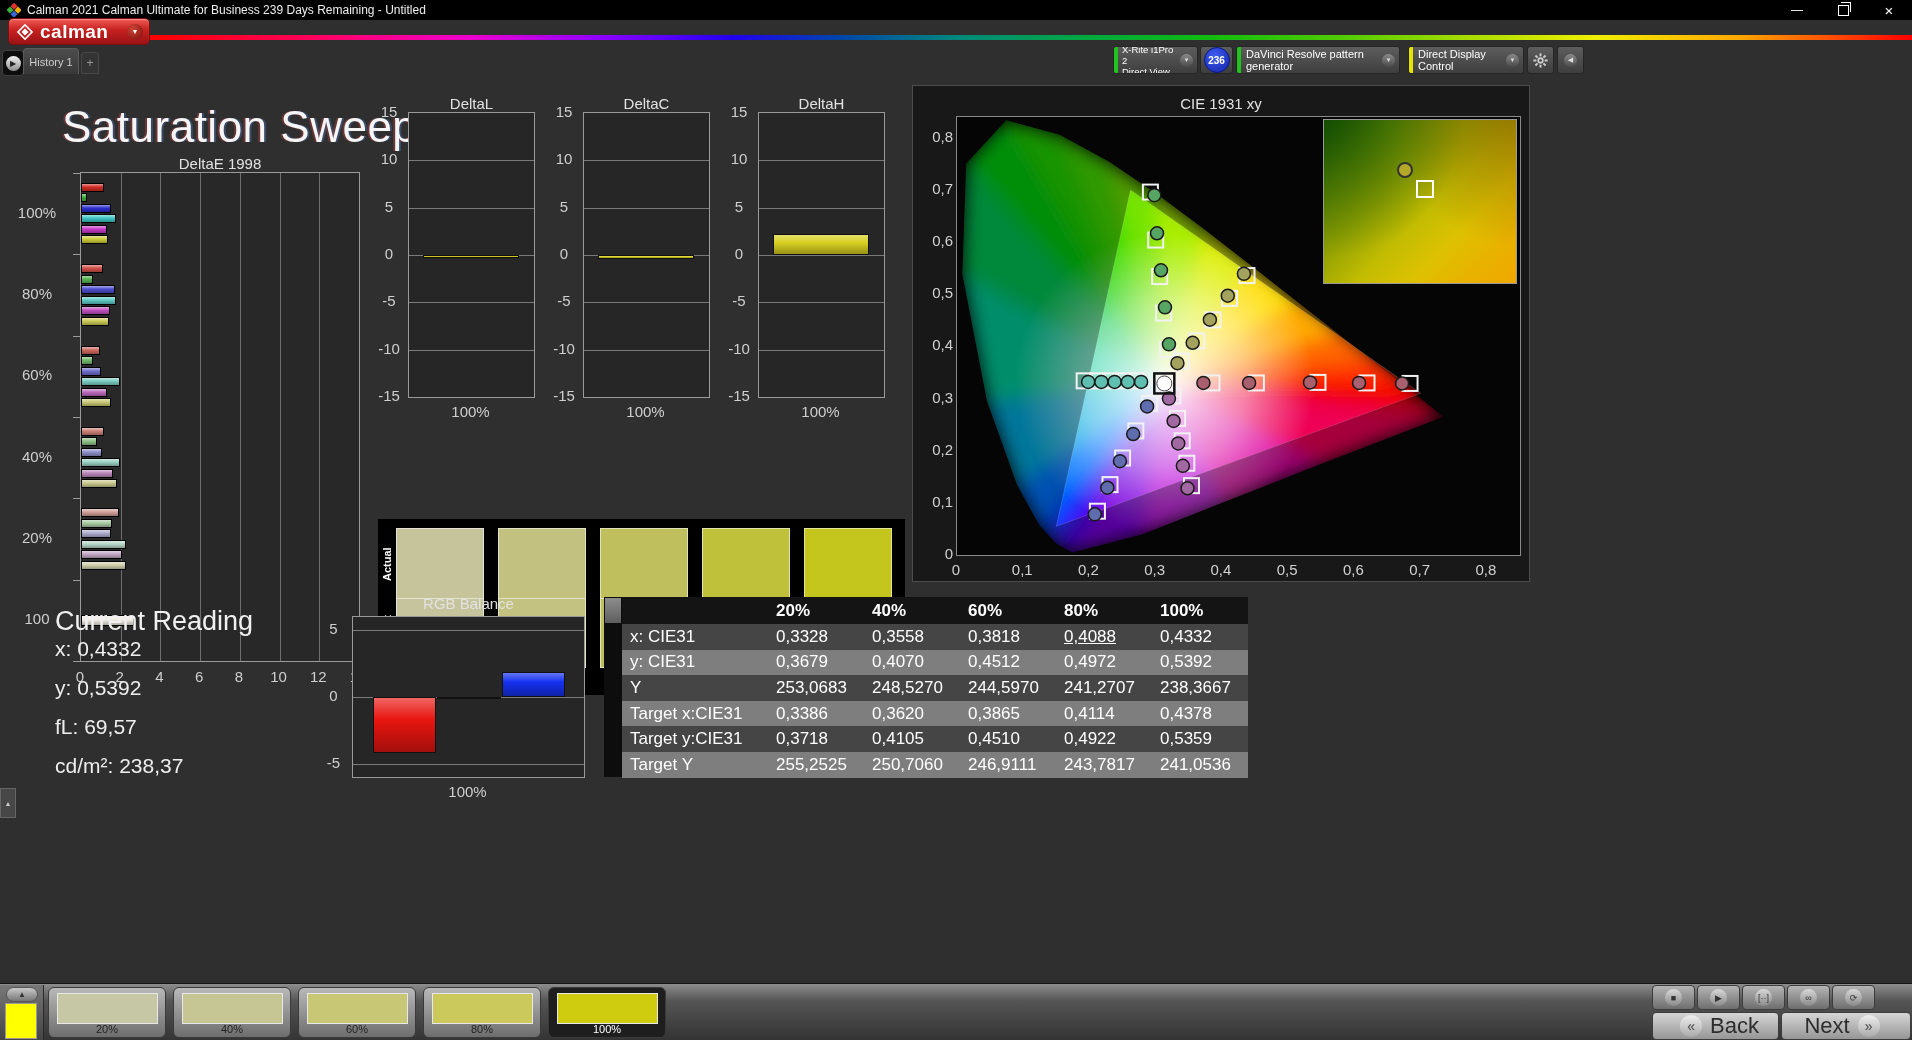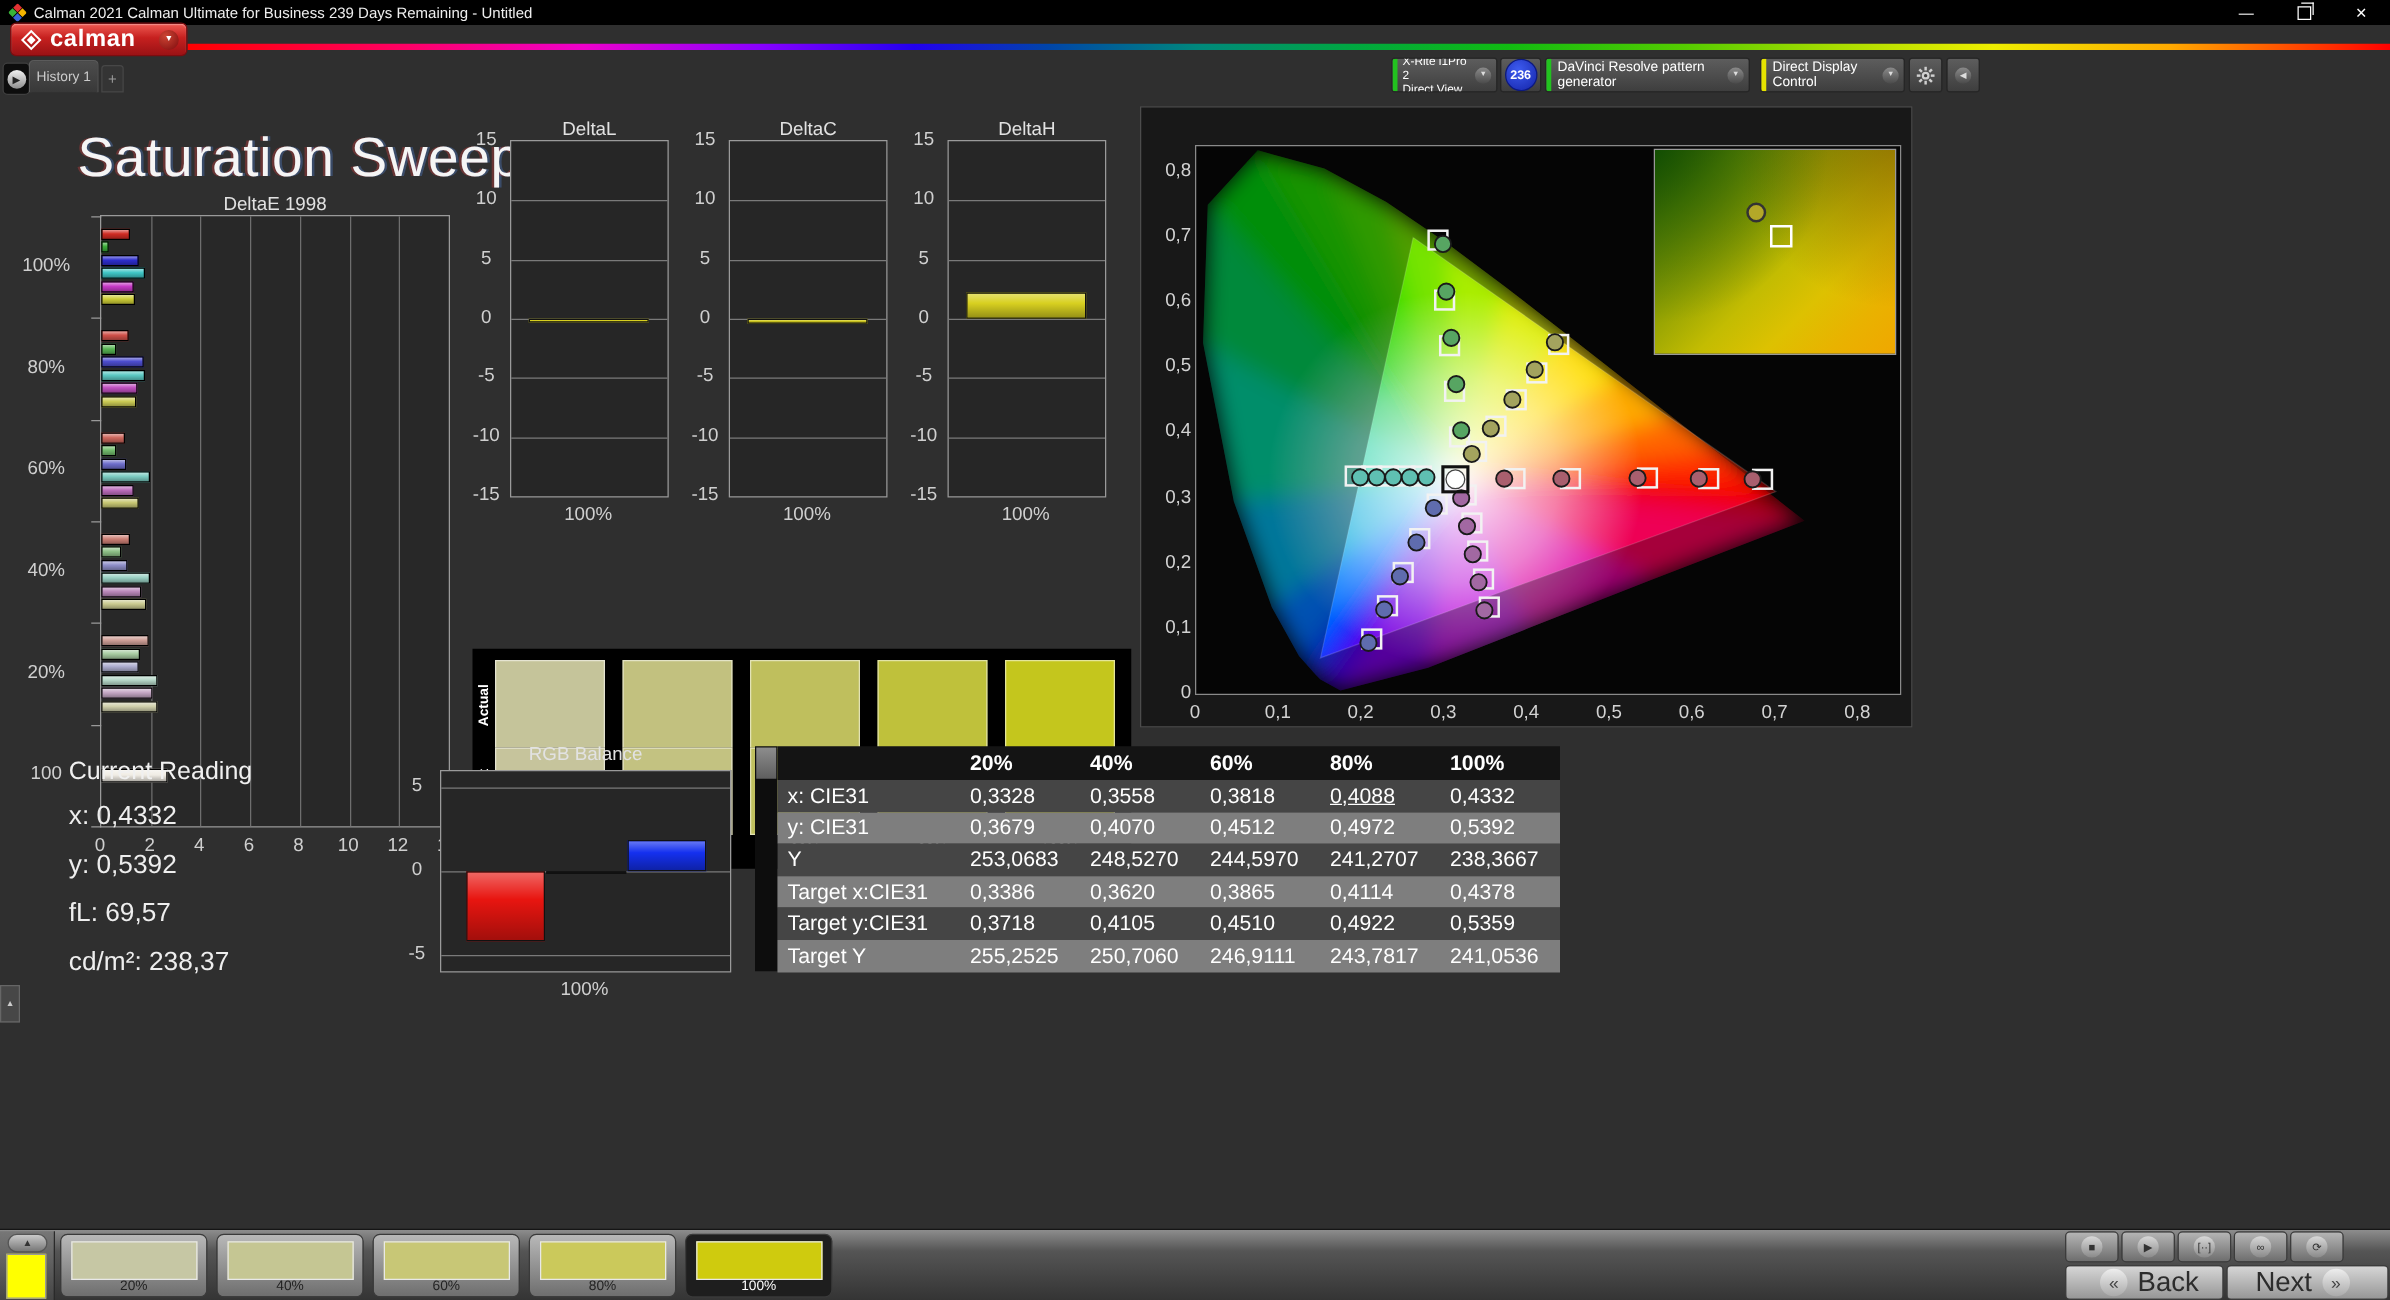--- a/index.html
+++ b/index.html
@@ -54,21 +54,21 @@
   #cie-plot{position:absolute;left:43px;top:30px;width:565px;height:440px;background:#050505;border:1px solid #8a8a8a;box-sizing:border-box;}
   #cie-inset{position:absolute;left:410px;top:33px;width:194px;height:165px;border:1px solid #999;box-sizing:border-box;
     background:radial-gradient(circle at 0% 0%,rgba(0,70,0,.6),rgba(0,0,0,0) 55%),radial-gradient(circle at 100% 0%,rgba(110,60,0,.5),rgba(0,0,0,0) 50%),
     linear-gradient(135deg,#2e5a06 0%,#5f8305 18%,#93a203 38%,#c3bc02 55%,#ddc101 70%,#e9b200 85%,#f0a700 100%);}
   .cie-ylab{position:absolute;width:38px;text-align:right;font-size:15px;color:#d2d2d2;}
   .cie-xlab{position:absolute;width:40px;text-align:center;font-size:15px;color:#d2d2d2;top:475px;}
   #inset-circle{position:absolute;left:38%;top:26%;width:12px;height:12px;border-radius:50%;background:#b3a828;border:2px solid #333;}
   #inset-square{position:absolute;left:48%;top:37%;width:14px;height:14px;border:2px solid #fff;}
   
   #current-reading{position:absolute;left:55px;top:606px;}
-  #current-reading .h{font-size:20px;color:#f0f0f0;margin-bottom:12px;}
+  #current-reading .h{font-size:27px;color:#f0f0f0;margin-bottom:0;}
   #current-reading .ln{font-size:21px;color:#eee;margin-bottom:15px;}
   
   #meas-table{position:absolute;left:604px;top:597px;}
   #tbl-scroll{position:absolute;left:0;top:0;width:18px;height:180px;background:#0d0d0d;}
   #tbl-scroll .thumb{position:absolute;left:1px;top:1px;width:16px;height:25px;background:linear-gradient(180deg,#8d8d8d,#5e5e5e);}
   .trow{position:absolute;left:18px;display:flex;}
   .tcell{box-sizing:border-box;padding-left:8px;font-size:17px;color:#fff;display:flex;align-items:center;white-space:nowrap;overflow:hidden;}
   
   #bottom-bar{position:absolute;left:0;top:983px;width:1912px;height:57px;background:linear-gradient(180deg,#8d8d8d 0%,#555 30%,#343434 100%);border-top:1px solid #151515;box-sizing:border-box;}
   #bb-left{position:absolute;left:0;top:1px;width:43px;height:56px;background:linear-gradient(180deg,#777,#444);border-right:1px solid #2a2a2a;}
@@ -308,20 +308,21 @@
       <div class="sw-lab" style="top: 153px;">80%</div>
     </div>
     <div class="sw-col" style="left: 426px; top: 0px; width: 88px; height: 176px;">
       <div class="sw-rect" style="top: 9px; height: 70px; background-color: rgb(196, 198, 29); border-bottom: none;"></div>
       <div class="sw-rect" style="top: 79px; height: 70px; background-color: rgb(197, 199, 31);"></div>
       <div class="sw-lab" style="top: 153px;">100%</div>
     </div>
   </div>
 
 <div id="cie-panel">
+  <div class="chart-title" style="left:0;top:9px;width:100%;">CIE 1931 xy</div>
   <div id="cie-plot"><svg width="563" height="438">
         <defs>
           <clipPath id="clipHorse">
             <polygon points="115.31564705882353,435.39285714285717 99.3529411764706,426.5285714285714 95.37882352941176,422.5135714285714 82.19800000000001,407.8614285714286 60.47282352941177,368.80642857142857 30.07082352941177,284.17857142857144 5.4312941176470595,157.26285714285717 9.20670588235294,46.824285714285736 49.212823529411764,3.232857142857142 102.46600000000001,17.780714285714282 152.07623529411765,44.686428571428564 199.76564705882353,77.01499999999999 247.12388235294117,112.36785714285708 294.1509411764706,148.76357142857142 339.45588235294116,184.27285714285713 380.98541176470593,216.81 415.2952941176471,243.76785714285714 440.9945882352941,263.84285714285716 458.01705882352945,277.2435714285714 486.63070588235297,299.665 364.29411764705884,346.75 264.9411764705883,385.85714285714283 185.4588235294118,417.14285714285717"></polygon>
           </clipPath>
           <clipPath id="clipTri">
             <polygon points="173.5364705882353,73.00000000000006 99.3529411764706,409.32142857142856 463.6470588235294,276.3571428571429"></polygon>
           </clipPath>
           <filter id="blurF" x="-30%" y="-30%" width="160%" height="160%">
             <feGaussianBlur stdDeviation="9"></feGaussianBlur>

